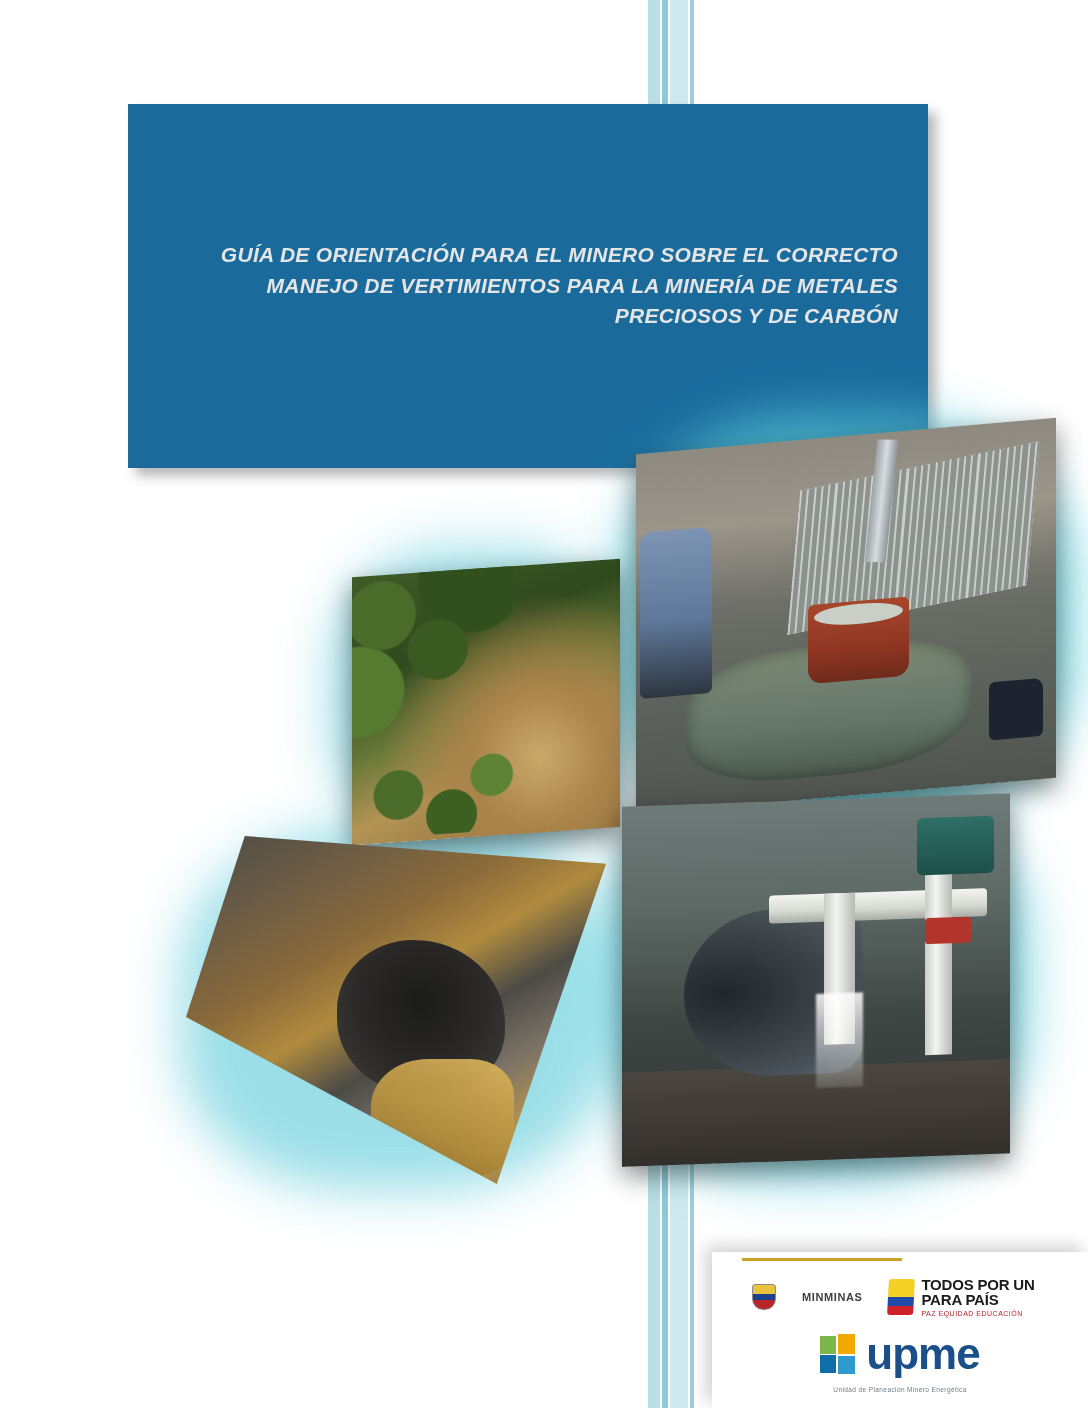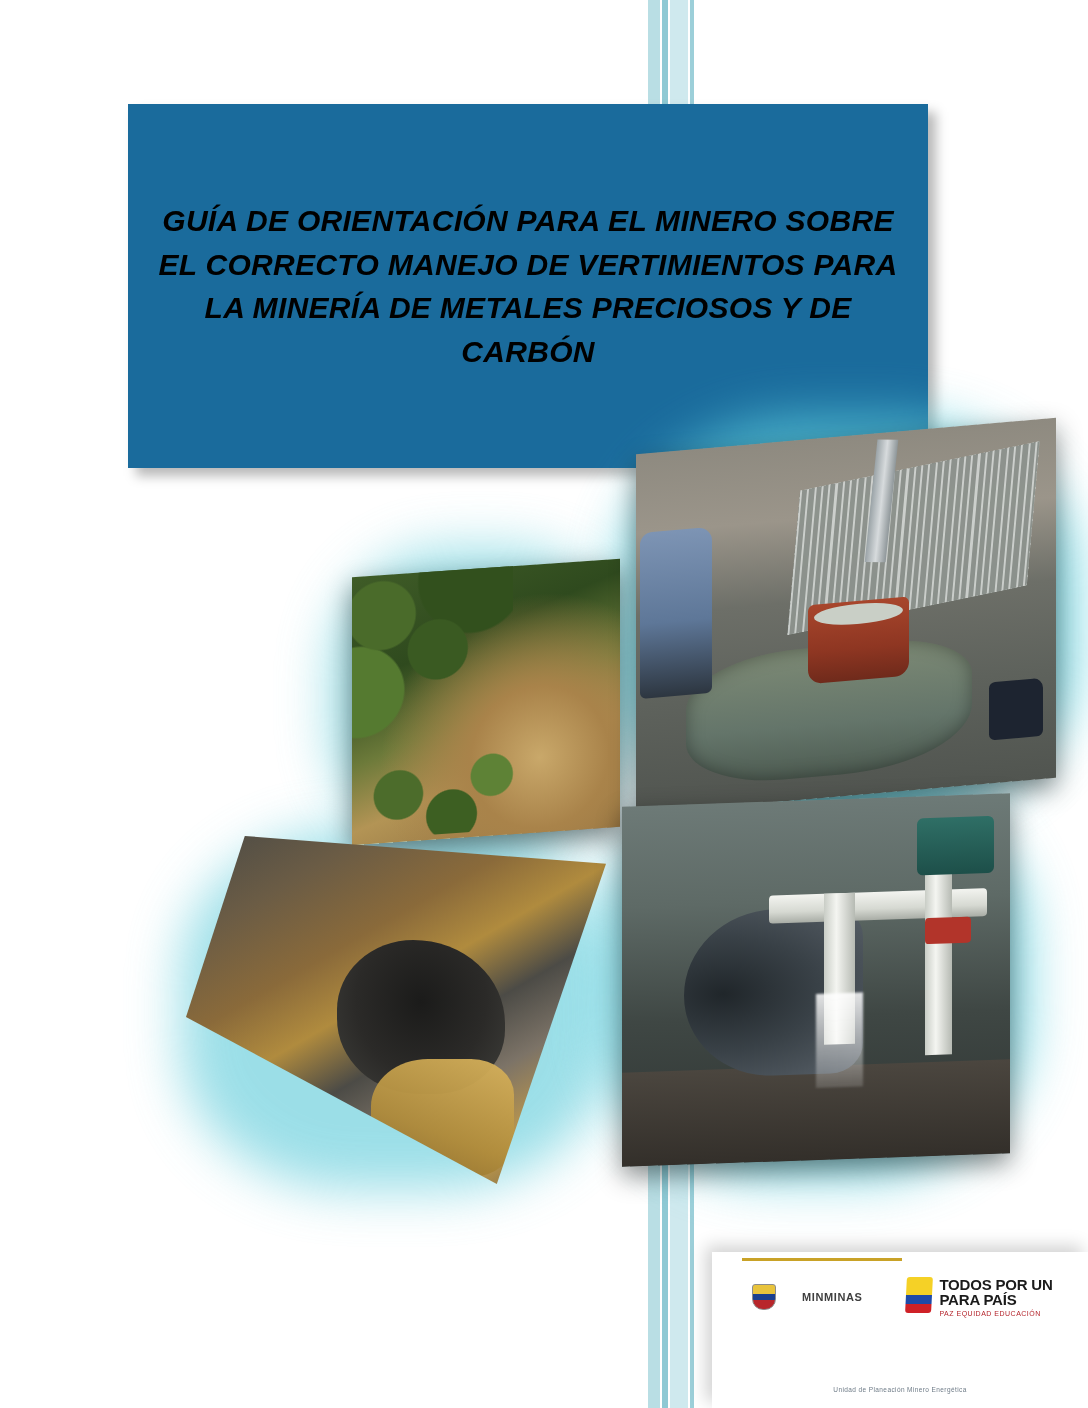--- a/index.html
+++ b/index.html
@@ -44,26 +44,26 @@
     left: 128px;
     top: 104px;
     width: 800px;
     height: 364px;
     background: #1a6b9c;
     display: flex;
     align-items: center;
     justify-content: center;
   }
   .title-text {
-    color: #000000;
+    color: #e5e5e5;
     font-style: italic;
     font-weight: bold;
-    font-size: 30px;
+    font-size: 21px;
     line-height: 1.45;
-    text-align: center;
+    text-align: right;
     letter-spacing: 0.3px;
     width: 740px;
     text-transform: uppercase;
   }
 
   
   .photo {
     position: absolute;
     box-shadow: 0 10px 26px rgba(0,0,0,0.45);
     overflow: hidden;
@@ -353,23 +353,23 @@
     position: absolute;
     left: 30px;
     top: 6px;
     width: 160px;
     height: 3px;
     background: #c9a227;
   }
 
   .todos {
     display: flex;
-    align-items: flex-start;
+    align-items: center;
     gap: 7px;
-    margin-left: 44px;
+    margin-left: 26px;
   }
   .todos .flag {
     width: 26px;
     height: 36px;
     border-radius: 3px;
     background: linear-gradient(180deg, #f5d126 0 50%, #1e4aa8 50% 75%, #cf2127 75% 100%);
     transform: skewX(-3deg);
   }
   .todos .stack {
     line-height: 1.05;
@@ -481,16 +481,25 @@
       <div class="todos">
         <div class="flag"></div>
         <div class="stack">
           <div class="l1">TODOS POR UN</div>
           <div class="l2">PARA PAÍS</div>
           <div class="l3">PAZ  EQUIDAD  EDUCACIÓN</div>
         </div>
       </div>
     </div>
 
+    <div class="upme-row">
+      <div class="upme-mark">
+        <div class="q1"></div>
+        <div class="q2"></div>
+        <div class="q3"></div>
+        <div class="q4"></div>
+      </div>
+      <div class="upme-text">upme</div>
+    </div>
     <div class="upme-sub">Unidad de Planeación Minero Energética</div>
   </div>
 
 </div>
 
 </body></html>

